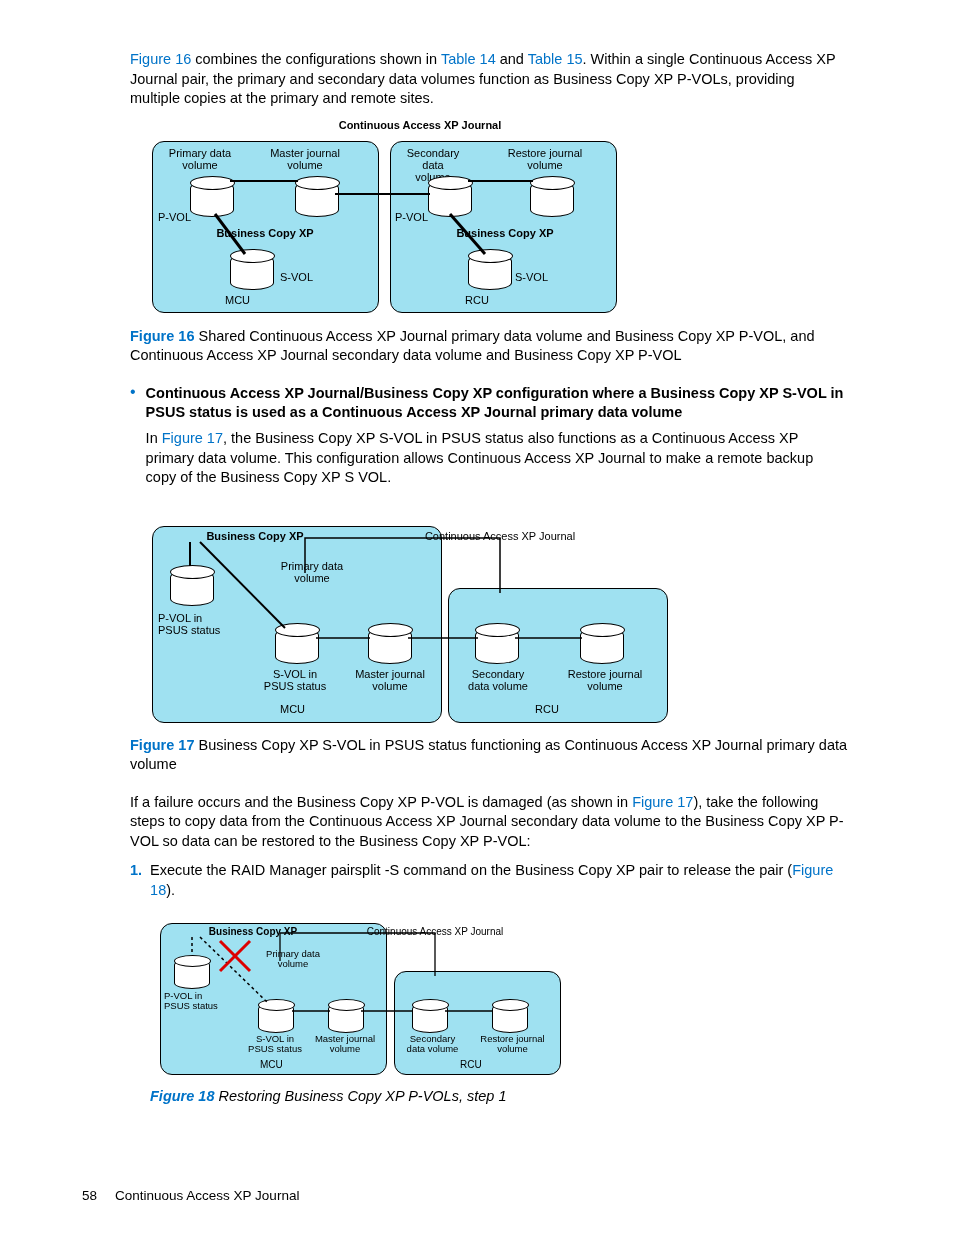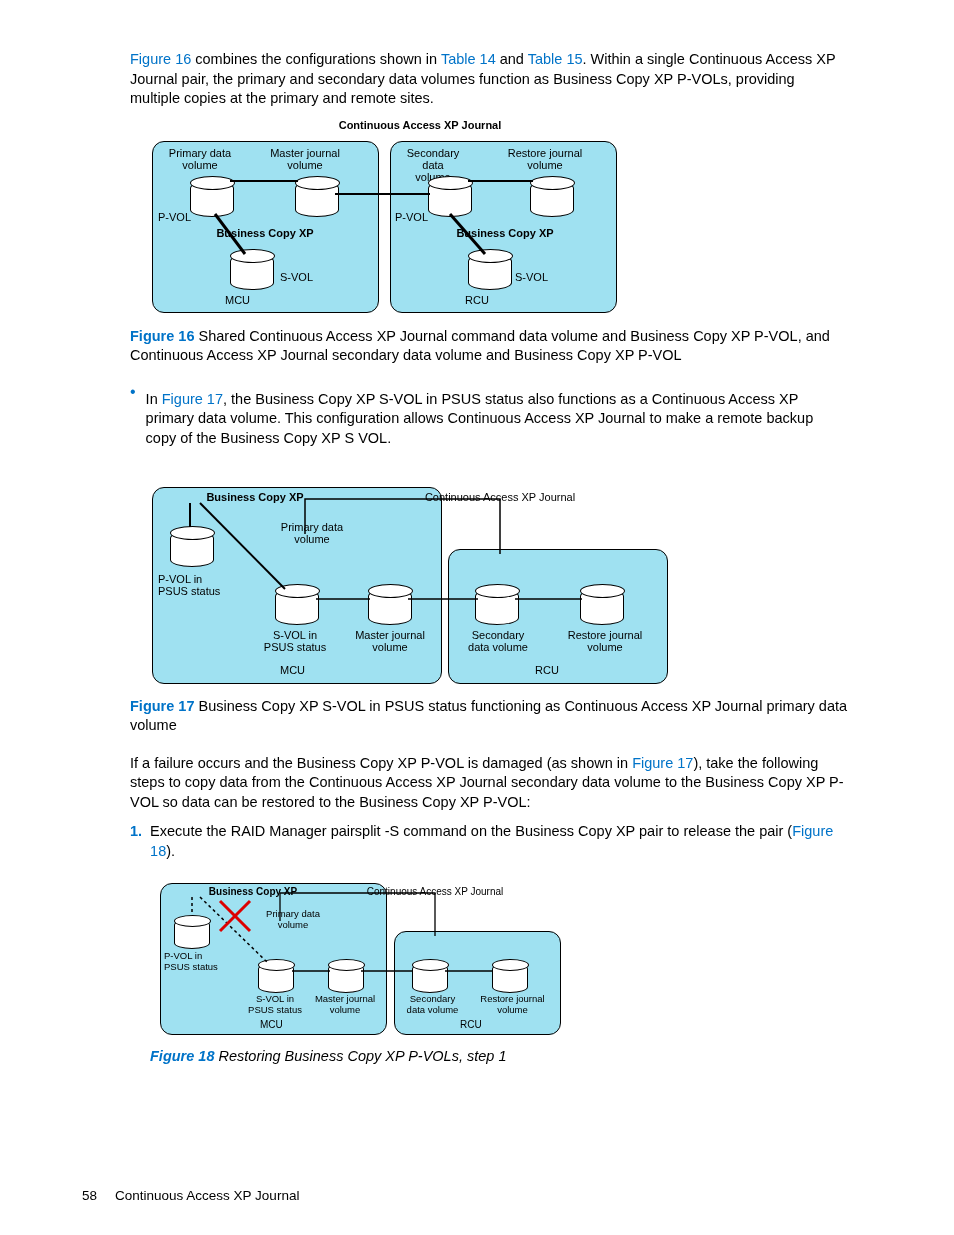--- a/index.html
+++ b/index.html
@@ -107,26 +107,27 @@
       <line x1="100" y1="62" x2="168" y2="62" stroke="#000" stroke-width="2"></line>
       <line x1="85" y1="95" x2="115" y2="135" stroke="#000" stroke-width="3"></line>
       <line x1="205" y1="75" x2="300" y2="75" stroke="#000" stroke-width="2"></line>
       <line x1="338" y1="62" x2="403" y2="62" stroke="#000" stroke-width="2"></line>
       <line x1="320" y1="95" x2="355" y2="135" stroke="#000" stroke-width="3"></line>
     </svg>
   </div>
 </div>
 
 <p class="caption">
-  <span class="figlabel">Figure 16</span><span>  Shared Continuous Access XP Journal command data volume and Business Copy XP P-VOL, and Continuous Access XP Journal secondary data volume and Business Copy XP P-VOL</span>
+  <span class="figlabel">Figure 16</span><span>  Shared Continuous Access XP Journal primary data volume and Business Copy XP P-VOL, and Continuous Access XP Journal secondary data volume and Business Copy XP P-VOL</span>
 </p>
 
 <div class="bullet-row">
   <div class="bullet-dot">•</div>
   <div class="bullet-body">
+    <div class="bold">Continuous Access XP Journal/Business Copy XP configuration where a Business Copy XP S-VOL in PSUS status is used as a Continuous Access XP Journal primary data volume</div>
     <p class="para" style="margin-top:6px;">
       <span>In </span><span class="link">Figure 17</span><span>, the Business Copy XP S-VOL in PSUS status also functions as a Continuous Access XP primary data volume. This configuration allows Continuous Access XP Journal to make a remote backup copy of the Business Copy XP S VOL.</span>
     </p>
   </div>
 </div>
 
 <div class="diagram-wrap">
   <div class="diag" style="width:560px;height:220px;">
 
     <div class="box" style="left:22px;top:18px;width:288px;height:195px;"></div>

